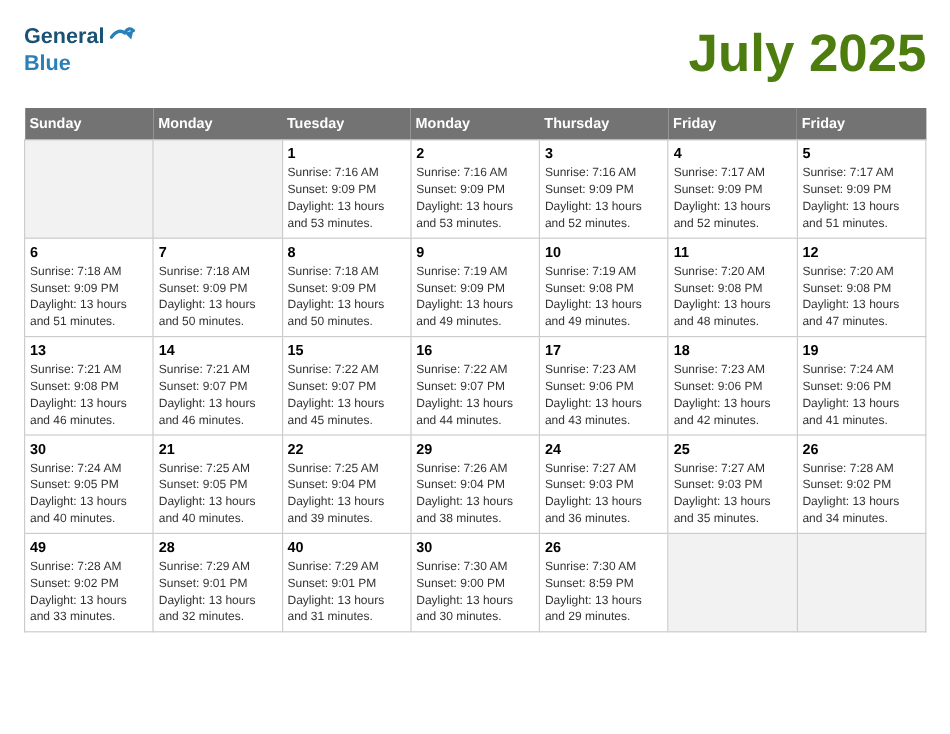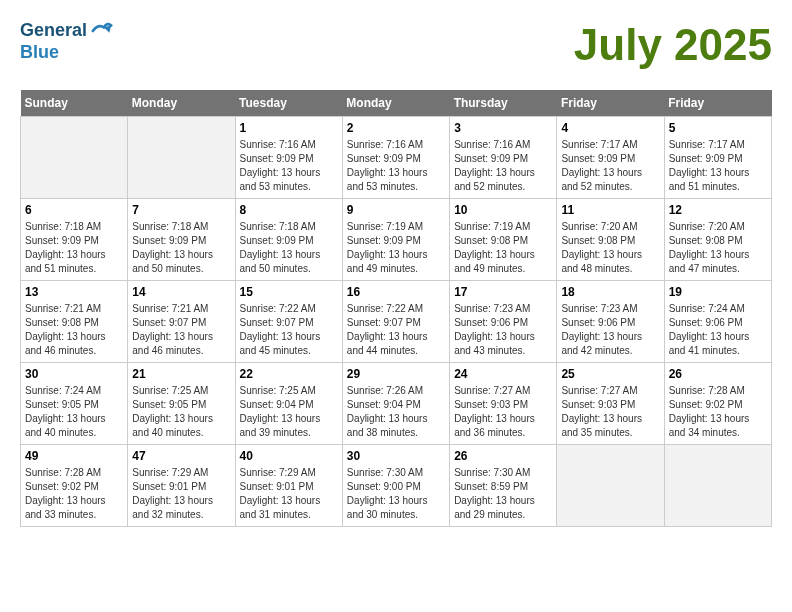--- a/index.html
+++ b/index.html
@@ -230,21 +230,21 @@
           <div class="day-number">26</div>
           <div class="day-info">Sunrise: 7:28 AM<br>Sunset: 9:02 PM<br>Daylight: 13 hours and 34 minutes.</div>
         </td>
       </tr>
       <tr>
         <td>
           <div class="day-number">49</div>
           <div class="day-info">Sunrise: 7:28 AM<br>Sunset: 9:02 PM<br>Daylight: 13 hours and 33 minutes.</div>
         </td>
         <td>
-          <div class="day-number">47</div>
+          <div class="day-number">28</div>
           <div class="day-info">Sunrise: 7:29 AM<br>Sunset: 9:01 PM<br>Daylight: 13 hours and 32 minutes.</div>
         </td>
         <td>
           <div class="day-number">40</div>
           <div class="day-info">Sunrise: 7:29 AM<br>Sunset: 9:01 PM<br>Daylight: 13 hours and 31 minutes.</div>
         </td>
         <td>
           <div class="day-number">30</div>
           <div class="day-info">Sunrise: 7:30 AM<br>Sunset: 9:00 PM<br>Daylight: 13 hours and 30 minutes.</div>
         </td>

